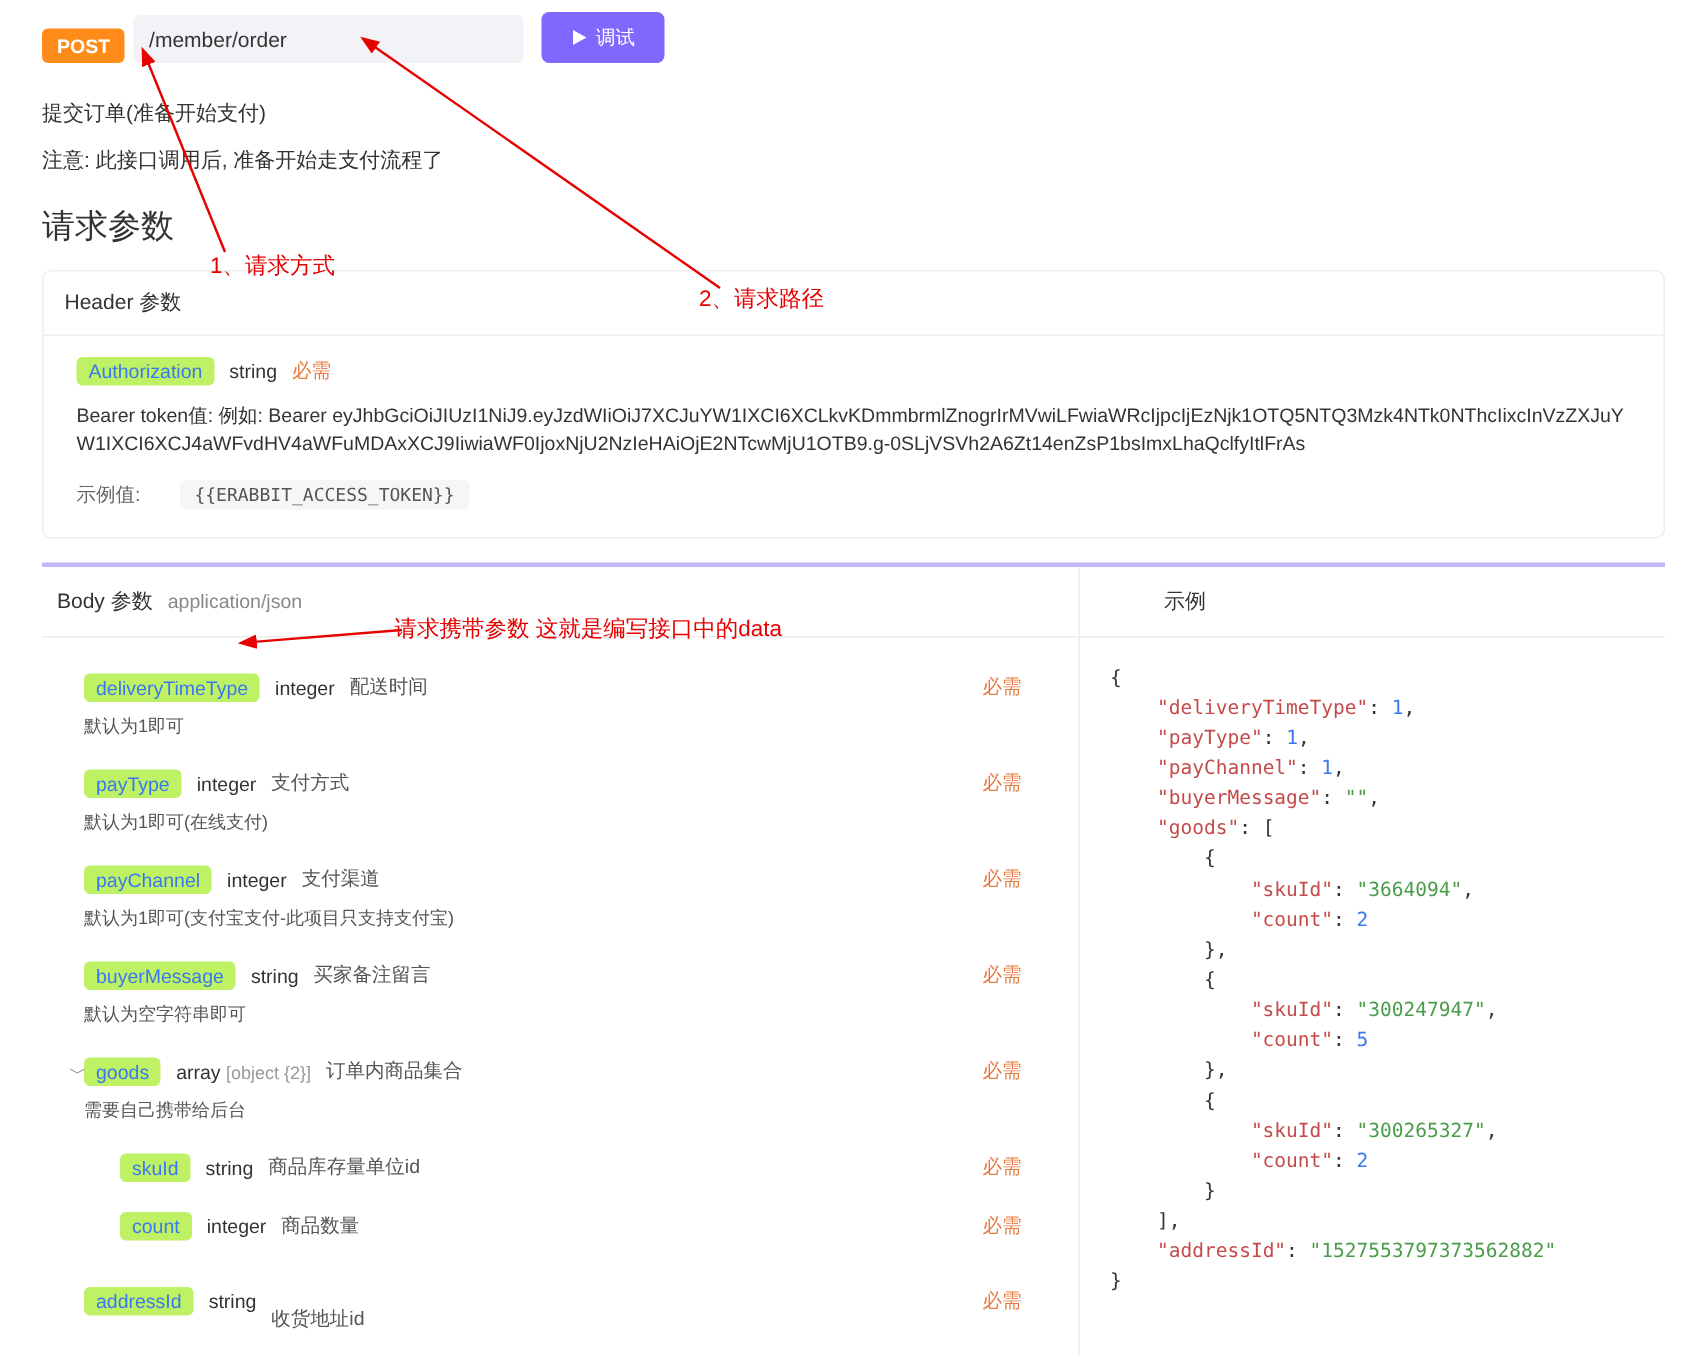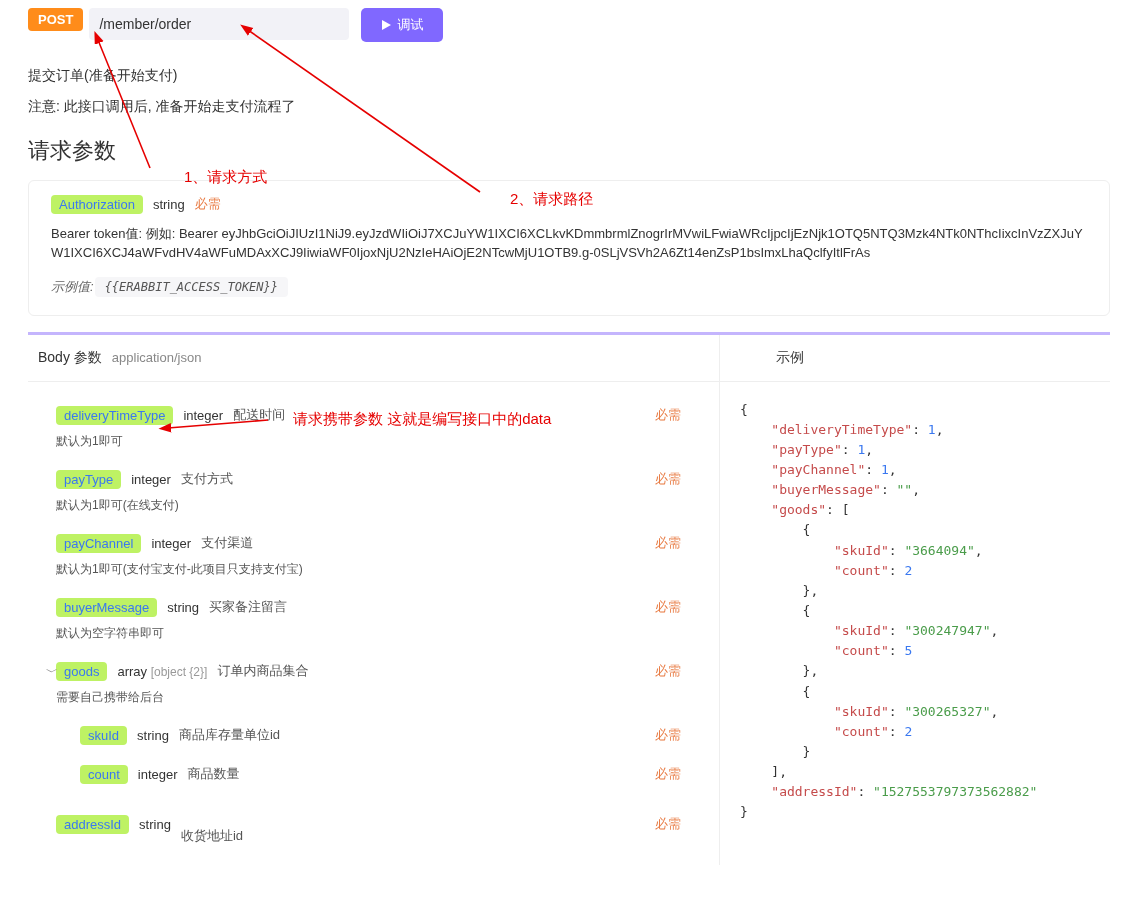--- a/index.html
+++ b/index.html
@@ -8,21 +8,21 @@
     font-size: 13px;
     color: #333;
     background: #fff;
     padding: 0;
     width: 1138px;
     position: relative;
     overflow-x: hidden;
   }
   .top-row {
     display: flex;
-    align-items: flex-start;
+    align-items: flex-end;
     gap: 12px;
     padding: 8px 28px 8px 28px;
   }
   .method-badge {
     background: #ff8c1a;
     color: #fff;
     font-weight: 700;
     font-size: 13px;
     padding: 4px 10px;
     border-radius: 4px;
@@ -101,24 +101,23 @@
     color: #333;
     font-size: 13px;
     margin-top: 10px;
     line-height: 1.5;
     word-break: break-all;
   }
   .example-row {
     margin-top: 14px;
     display: flex;
     align-items: center;
-    gap: 1px;
+    gap: 26px;
     font-size: 13px;
     color: #666;
-    font-style: italic;
   }
   .example-chip {
     background: #f6f6f8;
     padding: 3px 10px;
     border-radius: 4px;
     font-family: "Consolas","Menlo",monospace;
     font-size: 12px;
     color: #555;
   }
 
@@ -200,21 +199,20 @@
 
   
   .anno {
     position: absolute;
     pointer-events: none;
   }
   .anno-text {
     color: #e60000;
     font-size: 15px;
     font-weight: 400;
-    margin-left: 44px;
   }
   svg.anno-svg {
     position: absolute;
     top: 0; left: 0;
     pointer-events: none;
   }
 </style>
 </head>
 <body>
 
@@ -230,20 +228,21 @@
 </div>
 
 <div class="desc-block">
   <div>提交订单(准备开始支付)</div>
   <div>注意: 此接口调用后, 准备开始走支付流程了</div>
 </div>
 
 <div class="section-title">请求参数</div>
 
 <div class="panel">
+  <div class="panel-head">Header 参数</div>
   <div class="panel-body">
     <div class="param-row">
       <span class="param-name">Authorization</span>
       <span class="param-type">string</span>
       <span class="required">必需</span>
     </div>
     <div class="param-desc">Bearer token值: 例如: Bearer eyJhbGciOiJIUzI1NiJ9.eyJzdWIiOiJ7XCJuYW1IXCI6XCLkvKDmmbrmlZnogrIrMVwiLFwiaWRcIjpcIjEzNjk1OTQ5NTQ3Mzk4NTk0NThcIixcInVzZXJuYW1IXCI6XCJ4aWFvdHV4aWFuMDAxXCJ9IiwiaWF0IjoxNjU2NzIeHAiOjE2NTcwMjU1OTB9.g-0SLjVSVh2A6Zt14enZsP1bsImxLhaQclfyItlFrAs</div>
     <div class="example-row">
       <span>示例值:</span>
       <span class="example-chip">{{ERABBIT_ACCESS_TOKEN}}</span>
@@ -366,13 +365,13 @@
   </defs>
 
   <line x1="150" y1="168" x2="98" y2="40" stroke="#e60000" stroke-width="1.6" marker-end="url(#ah)"></line>
 
   <line x1="480" y1="192" x2="248" y2="30" stroke="#e60000" stroke-width="1.6" marker-end="url(#ah)"></line>
 
   <line x1="268" y1="420" x2="168" y2="428" stroke="#e60000" stroke-width="1.6" marker-end="url(#ah)"></line>
 </svg>
 <div class="anno anno-text" style="left:140px; top:168px;">1、请求方式</div>
 <div class="anno anno-text" style="left:466px; top:190px;">2、请求路径</div>
-<div class="anno anno-text" style="left:249px; top:410px;">请求携带参数 这就是编写接口中的data</div>
+<div class="anno anno-text" style="left:263px; top:410px;">请求携带参数 这就是编写接口中的data</div>
 
 </body></html>

